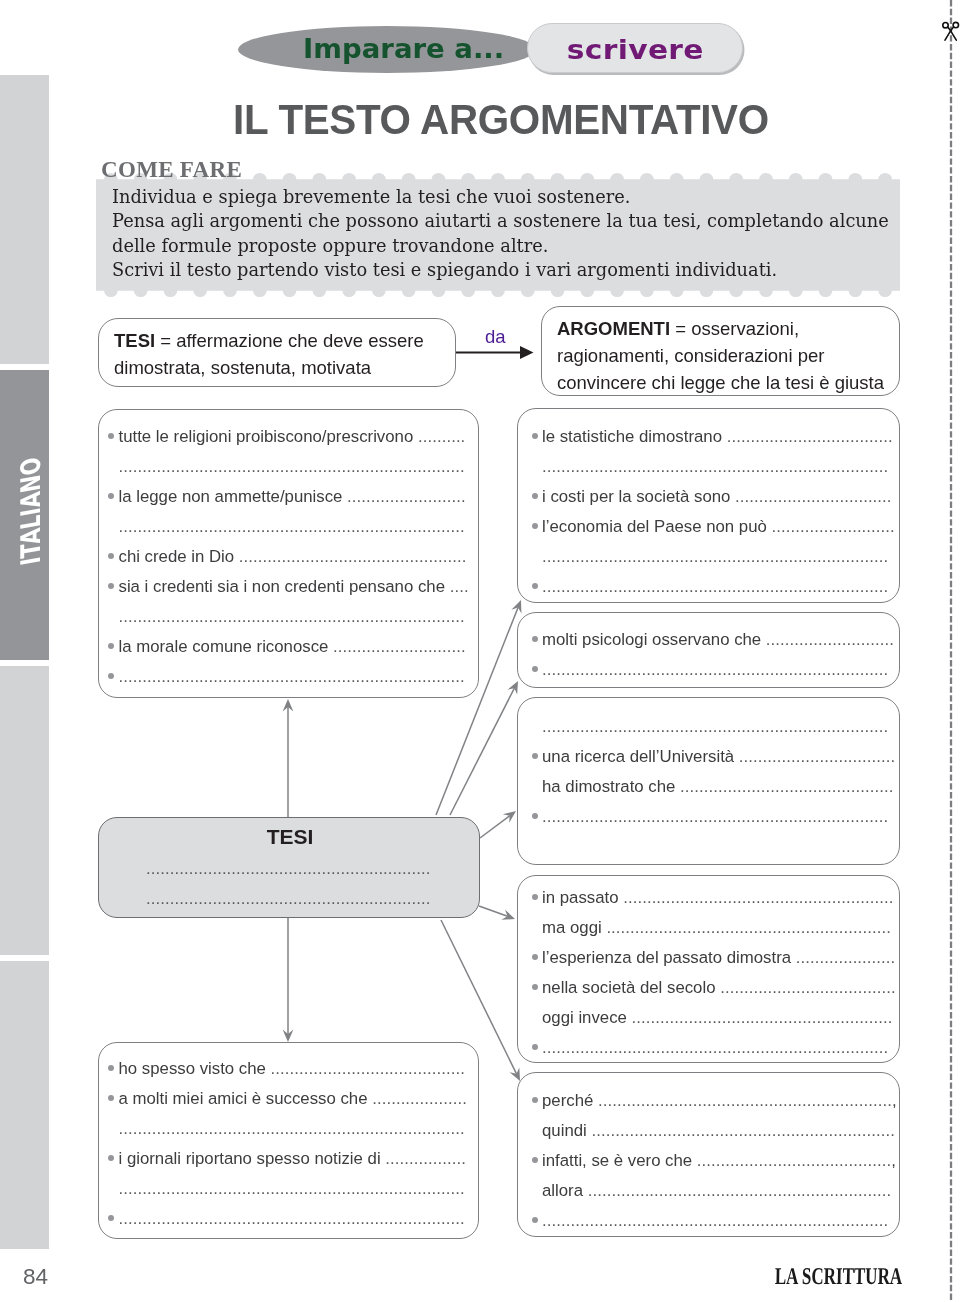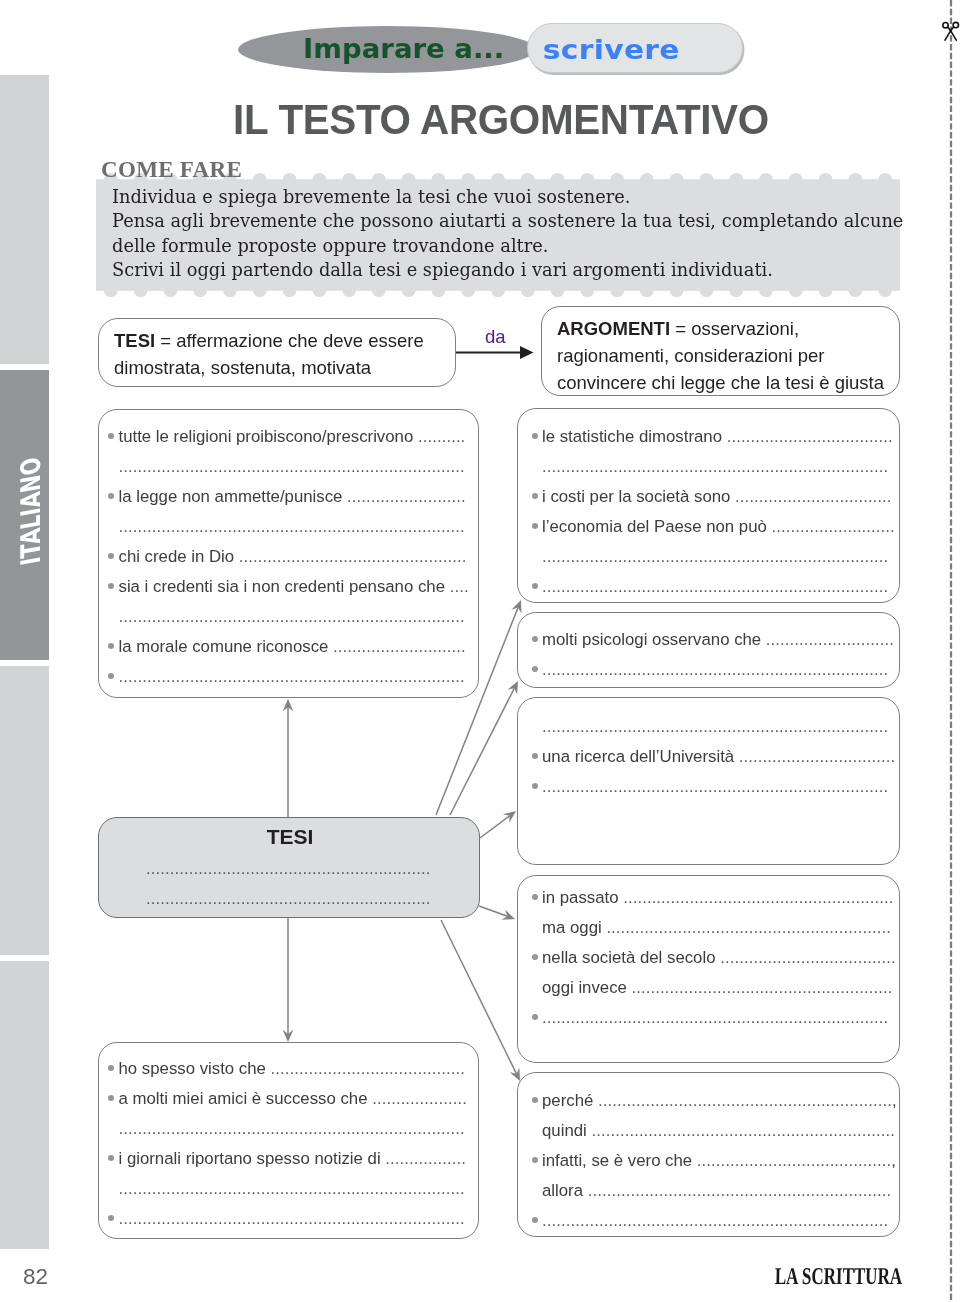--- a/index.html
+++ b/index.html
@@ -24,22 +24,22 @@
   #eyebrow-ellipse{left:238px;top:26px;width:298px;height:47px;border-radius:50%;
       background:#949699;}
   #eyebrow-text{left:238px;top:25px;width:298px;height:47px;display:flex;
       align-items:center;justify-content:flex-end;padding-right:32px;
       box-sizing:border-box;color:#14532d;font-size:27px;
       font-weight:bold;letter-spacing:0px;font-family:"DejaVu Sans",sans-serif;}
   #eyebrow-text>span{display:inline-block;transform:scaleX(1.02);transform-origin:right center;}
   #pill{left:527px;top:23px;width:216px;height:50px;border-radius:25px;
       background:#e3e4e6;border:1.2px solid #c9cacc;box-sizing:border-box;
       box-shadow:1.5px 2px 0 rgba(130,132,135,.55);}
-  #pill-text{left:503px;top:24px;width:216px;height:50px;display:flex;
-      align-items:center;justify-content:center;color:#3b82f6;font-size:27px;
+  #pill-text{left:527px;top:24px;width:216px;height:50px;display:flex;
+      align-items:center;justify-content:center;color:#701a75;font-size:27px;
       font-weight:bold;letter-spacing:0px;font-family:"DejaVu Sans",sans-serif;}
   #pill-text>span{display:inline-block;transform:scaleX(1.10);letter-spacing:0.3px;}
   #page-title{left:233px;top:99px;color:#58595b;font-size:42px;font-weight:bold;
       letter-spacing:-0.35px;font-family:"Liberation Sans",sans-serif;line-height:1;
       transform:scaleX(0.962);transform-origin:left top;}
 
   
   #howto-label{left:101px;top:157px;z-index:5;color:#6d6e71;font-size:24px;font-weight:bold;
       letter-spacing:.3px;line-height:24px;font-family:"Liberation Serif",serif;
       white-space:nowrap;transform:scaleX(0.96);transform-origin:left top;}
@@ -98,23 +98,23 @@
 <div id="page-title" class="abs">IL TESTO ARGOMENTATIVO</div>
 
 <div id="howto-label" class="abs">COME FARE</div>
 <div id="howto-box" class="abs">
   <svg class="ovl" style="left:0;top:0;width:804px;height:124px" viewBox="0 0 804 124">
     <path id="scallop" fill="#dcdddf" d="M0,6.3 h8.088888888888889 a6.8,6.3 0 0 1 13.6,0 h8.088888888888889 h8.088888888888889 a6.8,6.3 0 0 1 13.6,0 h8.088888888888889 h8.088888888888889 a6.8,6.3 0 0 1 13.6,0 h8.088888888888889 h8.088888888888889 a6.8,6.3 0 0 1 13.6,0 h8.088888888888889 h8.088888888888889 a6.8,6.3 0 0 1 13.6,0 h8.088888888888889 h8.088888888888889 a6.8,6.3 0 0 1 13.6,0 h8.088888888888889 h8.088888888888889 a6.8,6.3 0 0 1 13.6,0 h8.088888888888889 h8.088888888888889 a6.8,6.3 0 0 1 13.6,0 h8.088888888888889 h8.088888888888889 a6.8,6.3 0 0 1 13.6,0 h8.088888888888889 h8.088888888888889 a6.8,6.3 0 0 1 13.6,0 h8.088888888888889 h8.088888888888889 a6.8,6.3 0 0 1 13.6,0 h8.088888888888889 h8.088888888888889 a6.8,6.3 0 0 1 13.6,0 h8.088888888888889 h8.088888888888889 a6.8,6.3 0 0 1 13.6,0 h8.088888888888889 h8.088888888888889 a6.8,6.3 0 0 1 13.6,0 h8.088888888888889 h8.088888888888889 a6.8,6.3 0 0 1 13.6,0 h8.088888888888889 h8.088888888888889 a6.8,6.3 0 0 1 13.6,0 h8.088888888888889 h8.088888888888889 a6.8,6.3 0 0 1 13.6,0 h8.088888888888889 h8.088888888888889 a6.8,6.3 0 0 1 13.6,0 h8.088888888888889 h8.088888888888889 a6.8,6.3 0 0 1 13.6,0 h8.088888888888889 h8.088888888888889 a6.8,6.3 0 0 1 13.6,0 h8.088888888888889 h8.088888888888889 a6.8,6.3 0 0 1 13.6,0 h8.088888888888889 h8.088888888888889 a6.8,6.3 0 0 1 13.6,0 h8.088888888888889 h8.088888888888889 a6.8,6.3 0 0 1 13.6,0 h8.088888888888889 h8.088888888888889 a6.8,6.3 0 0 1 13.6,0 h8.088888888888889 h8.088888888888889 a6.8,6.3 0 0 1 13.6,0 h8.088888888888889 h8.088888888888889 a6.8,6.3 0 0 1 13.6,0 h8.088888888888889 h8.088888888888889 a6.8,6.3 0 0 1 13.6,0 h8.088888888888889 L804,117.7 h-8.088888888888889 a6.8,6.3 0 0 1 -13.6,0 h-8.088888888888889 h-8.088888888888889 a6.8,6.3 0 0 1 -13.6,0 h-8.088888888888889 h-8.088888888888889 a6.8,6.3 0 0 1 -13.6,0 h-8.088888888888889 h-8.088888888888889 a6.8,6.3 0 0 1 -13.6,0 h-8.088888888888889 h-8.088888888888889 a6.8,6.3 0 0 1 -13.6,0 h-8.088888888888889 h-8.088888888888889 a6.8,6.3 0 0 1 -13.6,0 h-8.088888888888889 h-8.088888888888889 a6.8,6.3 0 0 1 -13.6,0 h-8.088888888888889 h-8.088888888888889 a6.8,6.3 0 0 1 -13.6,0 h-8.088888888888889 h-8.088888888888889 a6.8,6.3 0 0 1 -13.6,0 h-8.088888888888889 h-8.088888888888889 a6.8,6.3 0 0 1 -13.6,0 h-8.088888888888889 h-8.088888888888889 a6.8,6.3 0 0 1 -13.6,0 h-8.088888888888889 h-8.088888888888889 a6.8,6.3 0 0 1 -13.6,0 h-8.088888888888889 h-8.088888888888889 a6.8,6.3 0 0 1 -13.6,0 h-8.088888888888889 h-8.088888888888889 a6.8,6.3 0 0 1 -13.6,0 h-8.088888888888889 h-8.088888888888889 a6.8,6.3 0 0 1 -13.6,0 h-8.088888888888889 h-8.088888888888889 a6.8,6.3 0 0 1 -13.6,0 h-8.088888888888889 h-8.088888888888889 a6.8,6.3 0 0 1 -13.6,0 h-8.088888888888889 h-8.088888888888889 a6.8,6.3 0 0 1 -13.6,0 h-8.088888888888889 h-8.088888888888889 a6.8,6.3 0 0 1 -13.6,0 h-8.088888888888889 h-8.088888888888889 a6.8,6.3 0 0 1 -13.6,0 h-8.088888888888889 h-8.088888888888889 a6.8,6.3 0 0 1 -13.6,0 h-8.088888888888889 h-8.088888888888889 a6.8,6.3 0 0 1 -13.6,0 h-8.088888888888889 h-8.088888888888889 a6.8,6.3 0 0 1 -13.6,0 h-8.088888888888889 h-8.088888888888889 a6.8,6.3 0 0 1 -13.6,0 h-8.088888888888889 h-8.088888888888889 a6.8,6.3 0 0 1 -13.6,0 h-8.088888888888889 h-8.088888888888889 a6.8,6.3 0 0 1 -13.6,0 h-8.088888888888889 h-8.088888888888889 a6.8,6.3 0 0 1 -13.6,0 h-8.088888888888889 Z"></path>
   </svg>
 </div>
 <div id="howto-lines">
     <div>Individua e spiega brevemente la tesi che vuoi sostenere.</div>
-    <div>Pensa agli brevemente che possono aiutarti a sostenere la tua tesi, completando alcune</div>
+    <div>Pensa agli argomenti che possono aiutarti a sostenere la tua tesi, completando alcune</div>
     <div>delle formule proposte oppure trovandone altre.</div>
-    <div>Scrivi il oggi partendo dalla tesi e spiegando i vari argomenti individuati.</div>
+    <div>Scrivi il testo partendo visto tesi e spiegando i vari argomenti individuati.</div>
   </div>
 
 <div class="rbox defbox abs" style="left:98px;top:318px;width:358px;height:69px;border-radius:20px;">
   <div id="def-tesi" class="deftext">
       <div><b>TESI</b><span> = affermazione che deve essere</span></div>
       <div>dimostrata, sostenuta, motivata</div>
     </div>
 </div>
 <div class="abs" id="connector-label" style="left:485px;top:328px;font-size:18.5px;line-height:18.5px;color:#4c1d95">da</div>
 <div class="rbox defbox abs" style="left:541px;top:306px;width:359px;height:90px;">
@@ -170,21 +170,21 @@
     <g>
       <line x1="479" y1="906" x2="507.47556880246646" y2="916.2828442897795" stroke="#808285" stroke-width="1.5"></line>
       <polygon points="515,919 501.408996149455,919.8334352611157 507.47556880246646,916.2828442897795 505.07715635825264,909.6754531444453" fill="#808285"></polygon>
     </g>
     <g>
       <line x1="441" y1="920" x2="516.4759216575576" y2="1073.8180175552757" stroke="#808285" stroke-width="1.5"></line>
       <polygon points="520,1081 509.6457894397449,1072.1569053112669 516.4759216575576,1073.8180175552757 519.3414657401228,1067.3993995489698" fill="#808285"></polygon>
     </g>
   </svg>
 
-<div id="pagenum" class="abs">82</div>
+<div id="pagenum" class="abs">84</div>
 <div id="footer-title" class="abs">LA SCRITTURA</div>
 <svg id="cutline" class="abs" viewBox="0 0 14 1302">
   <line x1="7" y1="0" x2="7" y2="1302" stroke="#7b7d80" stroke-width="2.3" stroke-dasharray="6.4 2.4"></line>
 </svg>
 <svg id="scissors-svg" style="position:absolute;left:939px;top:19px;width:22px;height:24px;overflow:visible" viewBox="0 0 22 24">
   <g fill="none" stroke="#101010" stroke-width="1.6" stroke-linecap="round">
     <circle cx="6.5" cy="6.2" r="2.7"></circle>
     <circle cx="16.8" cy="6.1" r="2.7"></circle>
     <path d="M8.6,8.0 Q10.3,10.0 11.2,11.2 L17.3,21.2"></path>
     <path d="M14.6,8.0 Q12.9,10.0 12.0,11.2 L6.0,21.2"></path>
@@ -286,34 +286,41 @@
   </div>
 <div class="rows" style="left: 532px; top: 711px; width: 357px;">
     <div class="row">
       <span class="txt"><span class="lead">.........................................................................</span></span>
     </div>
     <div class="row">
       <span class="bul"></span>
       <span class="txt">una ricerca dell’Università <span class="lead">.................................</span></span>
     </div>
     <div class="row">
+      <span class="txt">ha dimostrato che <span class="lead">.............................................</span></span>
+    </div>
+    <div class="row">
       <span class="bul"></span>
       <span class="txt"><span class="lead">.........................................................................</span></span>
     </div>
   </div>
 <div class="rows" style="left: 532px; top: 882px; width: 357px;">
     <div class="row">
       <span class="bul"></span>
       <span class="txt">in passato <span class="lead">.........................................................</span></span>
     </div>
     <div class="row">
       <span class="txt">ma oggi <span class="lead">............................................................</span></span>
     </div>
     <div class="row">
       <span class="bul"></span>
+      <span class="txt">l’esperienza del passato dimostra <span class="lead">.....................</span></span>
+    </div>
+    <div class="row">
+      <span class="bul"></span>
       <span class="txt">nella società del secolo <span class="lead">.....................................</span></span>
     </div>
     <div class="row">
       <span class="txt">oggi invece <span class="lead">.......................................................</span></span>
     </div>
     <div class="row">
       <span class="bul"></span>
       <span class="txt"><span class="lead">.........................................................................</span></span>
     </div>
   </div>

